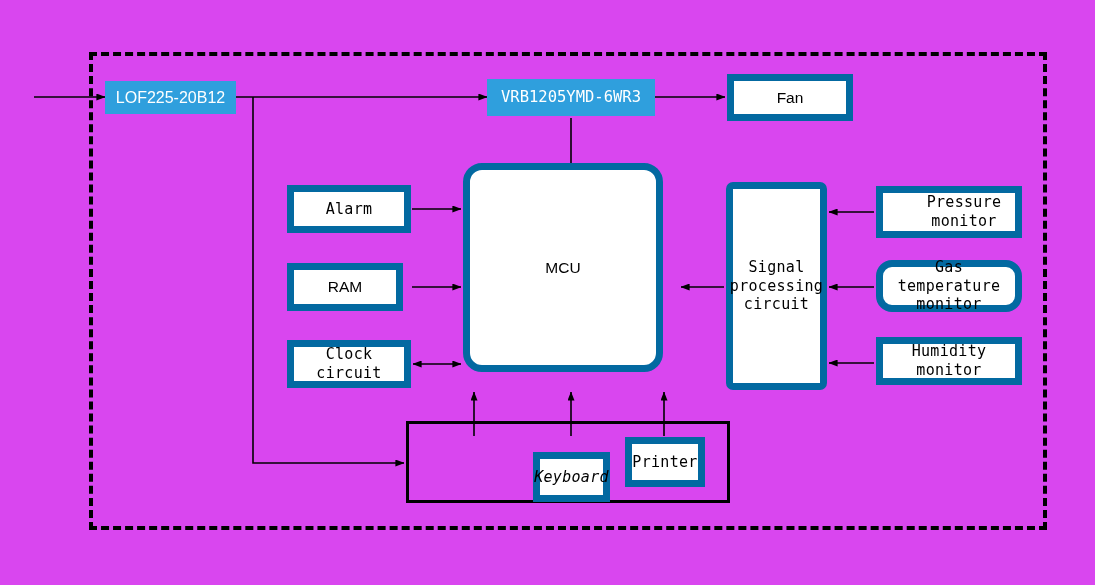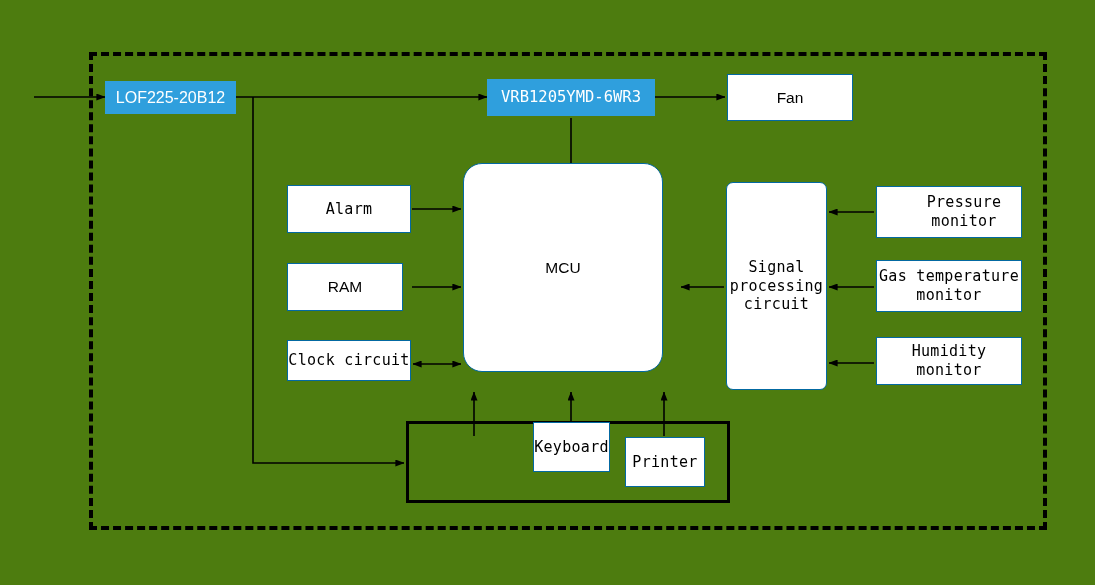--- a/index.html
+++ b/index.html
@@ -7,39 +7,39 @@
     padding: 0;
     background: #ffffff;
   }
   body {
     font-family: "DejaVu Sans Mono", monospace;
   }
   #canvas {
     position: relative;
     width: 1095px;
     height: 585px;
-    background: #4d7c0f;
+    background: #d946ef;
     overflow: hidden;
   }
   #diagram-svg {
     position: absolute;
     left: 0;
     top: 0;
     width: 1095px;
     height: 585px;
   }
   .box {
     position: absolute;
     box-sizing: border-box;
     display: flex;
     align-items: center;
     justify-content: center;
     text-align: center;
     background: #ffffff;
-    border: 1px solid #0369a1;
+    border: 7px solid #0369a1;
     color: #000000;
     line-height: 1.25;
     white-space: pre-line;
   }
   .box.mono {
     font-family: "DejaVu Sans Mono", monospace;
     font-size: 15px;
     letter-spacing: 0.3px;
   }
   .box.sans {
@@ -123,37 +123,37 @@
   <div class="box blue" style="left:105px; top:81px; width:131px; height:33px;">LOF225-20B12</div>
 
   <div class="box blue mono-blue" style="left:487px; top:79px; width:168px; height:37px;">VRB1205YMD-6WR3</div>
 
   <div class="box sans" style="left:727px; top:74px; width:126px; height:47px;">Fan</div>
 
   <div class="box mono" style="left:287px; top:185px; width:124px; height:48px;">Alarm</div>
 
   <div class="box sans" style="left:287px; top:263px; width:116px; height:48px;">RAM</div>
 
-  <div class="box mono" style="left:287px; top:340px; width:124px; height:41px;">Clock circuit</div>
+  <div class="box mono" style="left:287px; top:340px; width:124px; height:48px;">Clock circuit</div>
 
   <div class="box sans" style="left:463px; top:163px; width:200px; height:209px;border-radius:19px;">MCU</div>
 
   <div class="box mono" style="left:726px; top:182px; width:101px; height:208px;border-radius:7px;">Signal
 processing
 circuit</div>
 
   <div class="box mono" style="left:876px; top:186px; width:146px; height:52px;padding-left:30px;">Pressure
 monitor</div>
 
-  <div class="box mono" style="left:876px; top:260px; width:146px; height:52px;">Gas temperature
+  <div class="box mono" style="left:876px; top:260px; width:146px; height:52px;border-radius:16px;">Gas temperature
 monitor</div>
 
   <div class="box mono" style="left:876px; top:337px; width:146px; height:48px;">Humidity
 monitor</div>
 
   <div class="group-box" style="left:406px; top:421px; width:324px; height:82px;"></div>
 
 
-  <div class="box mono" style="left:533px; top:422px; width:77px; height:50px;">Keyboard</div>
+  <div class="box mono" style="left:533px; top:452px; width:77px; height:50px;font-style:italic;">Keyboard</div>
 
   <div class="box mono" style="left:625px; top:437px; width:80px; height:50px;">Printer</div>
 
 </div>
 
 </body></html>

